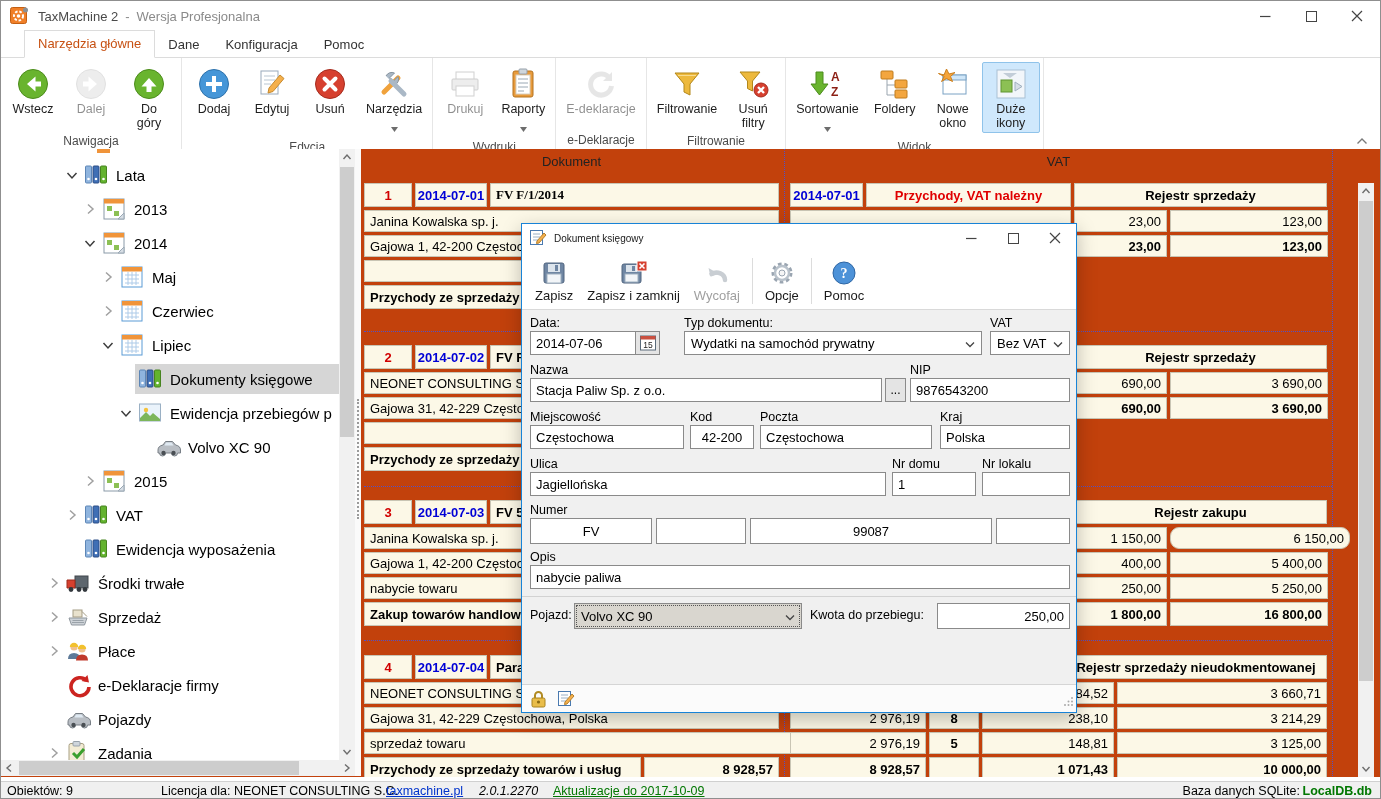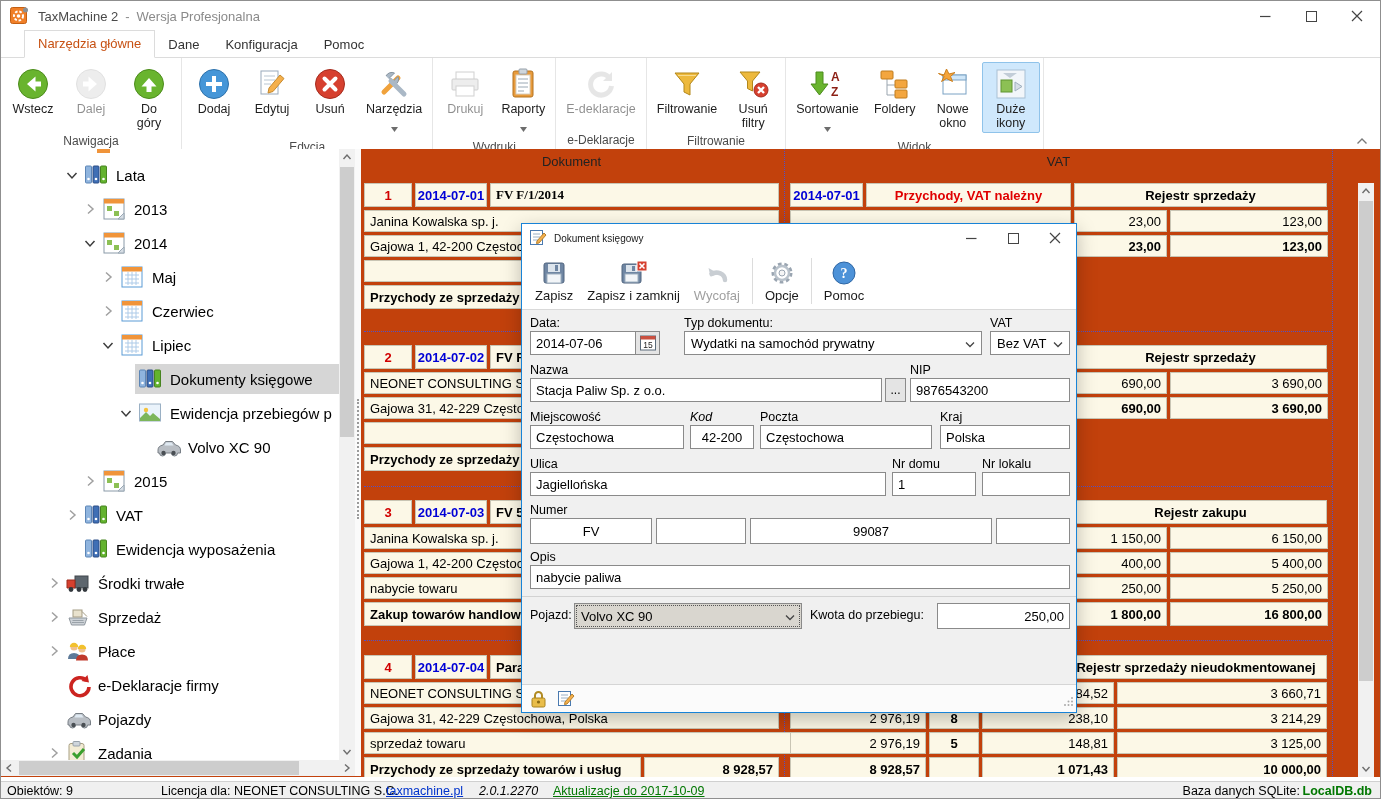--- a/index.html
+++ b/index.html
@@ -768,21 +768,21 @@
         <div class="trow" style="left: 789px; top: 351px; height: 24px;">
           <div class="tcell" style="width: 281px;"></div>
           <div class="tcell reg" style="width: 253px;">Rejestr zakupu</div>
         </div>
         <div class="trow" style="left: 363px; top: 378px; height: 22px;">
           <div class="tcell" style="width: 415px;">Janina Kowalska sp. j.</div>
         </div>
         <div class="trow" style="left: 789px; top: 378px; height: 22px;">
           <div class="tcell" style="width: 281px;"></div>
           <div class="tcell amt" style="width: 93px;">1 150,00</div>
-          <div class="tcell amt" style="width: 158px;">6 150,00</div>
+          <div class="tcell amt" style="width: 180px; border-radius: 9px;">6 150,00</div>
         </div>
         <div class="trow" style="left: 363px; top: 403px; height: 22px;">
           <div class="tcell" style="width: 415px;">Gajowa 1, 42-200 Częstochowa, Polska</div>
         </div>
         <div class="trow" style="left: 789px; top: 403px; height: 22px;">
           <div class="tcell" style="width: 281px;"></div>
           <div class="tcell amt" style="width: 93px;">400,00</div>
           <div class="tcell amt" style="width: 158px;">5 400,00</div>
         </div>
         <div class="trow" style="left: 363px; top: 428px; height: 22px;">
@@ -974,21 +974,21 @@
     </div>
 
     <span class="dlabel" style="left:8px;top:139px;">Nazwa</span>
     <input class="dinput" style="left: 8px; top: 154px; width: 352px;" value="Stacja Paliw Sp. z o.o.">
     <span class="dbtn2" style="left:363px;top:154px;width:21px;height:24px;">...</span>
     <span class="dlabel" style="left:388px;top:139px;">NIP</span>
     <input class="dinput" style="left: 388px; top: 154px; width: 160px;" value="9876543200">
 
     <span class="dlabel" style="left:8px;top:186px;">Miejscowość</span>
     <input class="dinput" style="left: 8px; top: 201px; width: 154px;" value="Częstochowa">
-    <span class="dlabel" style="left:168px;top:186px;font-style:italic;">Kod</span>
+    <span class="dlabel" style="left:168px;top:186px;">Kod</span>
     <input class="dinput ctr" style="left: 168px; top: 201px; width: 64px;" value="42-200">
     <span class="dlabel" style="left:238px;top:186px;">Poczta</span>
     <input class="dinput" style="left: 238px; top: 201px; width: 172px;" value="Częstochowa">
     <span class="dlabel" style="left:418px;top:186px;">Kraj</span>
     <input class="dinput" style="left: 418px; top: 201px; width: 130px;" value="Polska">
 
     <span class="dlabel" style="left:8px;top:233px;">Ulica</span>
     <input class="dinput" style="left: 8px; top: 248px; width: 356px;" value="Jagiellońska">
     <span class="dlabel" style="left:370px;top:233px;">Nr domu</span>
     <input class="dinput" style="left: 370px; top: 248px; width: 84px;" value="1">

